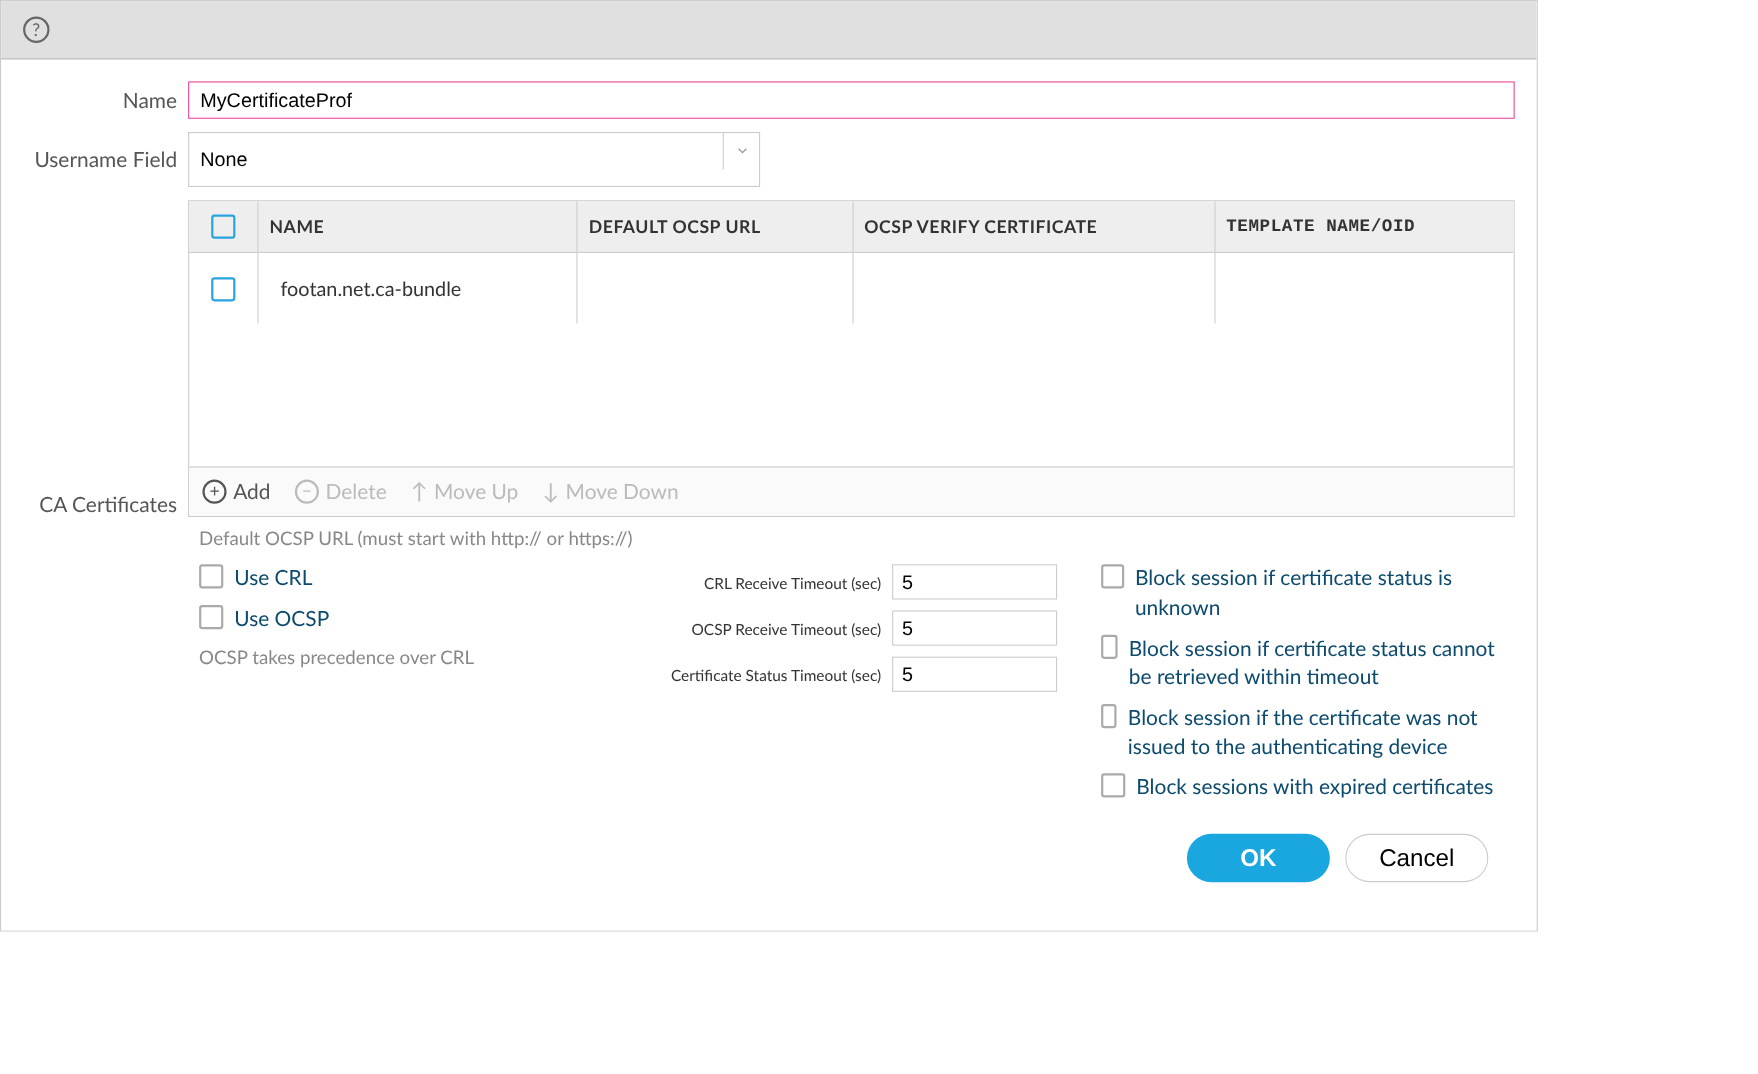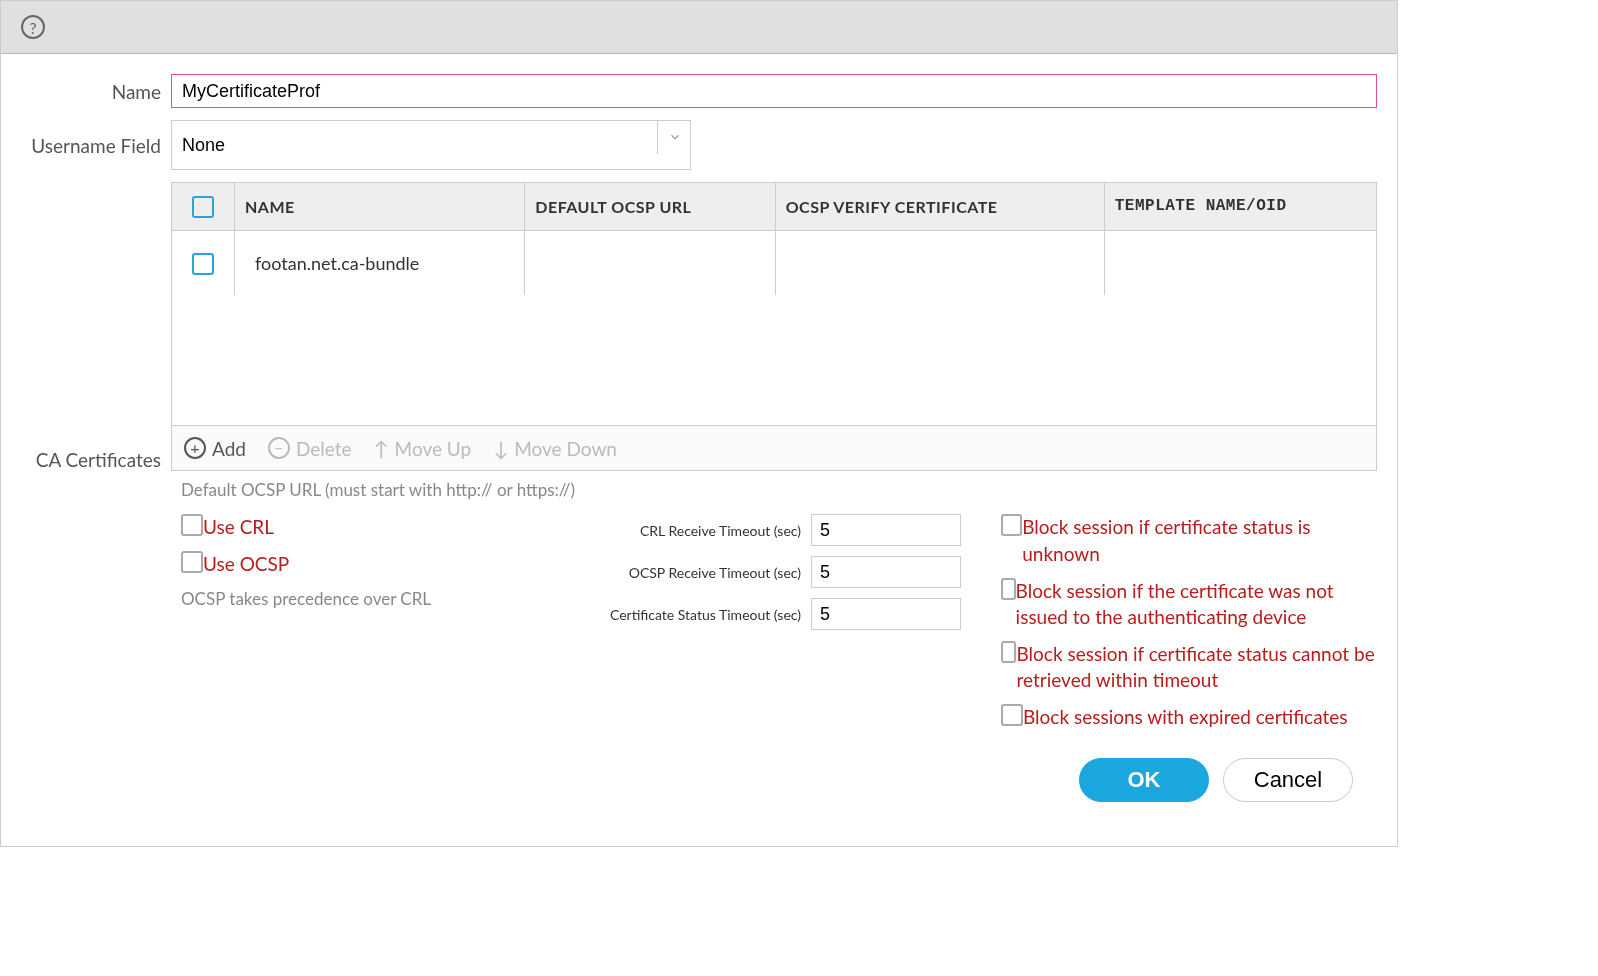--- a/index.html
+++ b/index.html
@@ -175,21 +175,21 @@
   .options-grid {
     display: flex;
     margin-left: 160px;
     gap: 40px;
   }
   .options-col { display:flex; flex-direction:column; gap:10px; }
   .options-col.left { width: 280px; }
   .options-col.mid { width: 460px; }
   .options-col.right { flex:1; }
 
-  .chk-row { display:flex; align-items:flex-start; font-size:19px; color:#b91c1c; }
+  .chk-row { display:flex; align-items:flex-start; gap:10px; font-size:19px; color:#0c4a6e; }
   .chk-row .chk-label { line-height:1.4; }
   .sub-hint { font-size:17px; color:#888; }
 
   .timeout-row { display:flex; align-items:center; justify-content:flex-end; gap:10px; }
   .timeout-row .tlabel { font-size:14px; color:#333; }
   .timeout-row .tinput { width:150px; height:32px; border:1px solid #ccc; padding:4px 8px; font-size:18px; }
 
   .dialog-footer {
     display:flex;
     justify-content:flex-end;
@@ -318,25 +318,25 @@
         </div>
       </div>
 
       <div class="options-col right">
         <div class="chk-row">
           <span class="checkbox gray"></span>
           <span class="chk-label">Block session if certificate status is unknown</span>
         </div>
         <div class="chk-row">
           <span class="checkbox gray"></span>
+          <span class="chk-label">Block session if certificate status cannot be retrieved within timeout</span>
+        </div>
+        <div class="chk-row">
+          <span class="checkbox gray"></span>
           <span class="chk-label">Block session if the certificate was not issued to the authenticating device</span>
-        </div>
-        <div class="chk-row">
-          <span class="checkbox gray"></span>
-          <span class="chk-label">Block session if certificate status cannot be retrieved within timeout</span>
         </div>
         <div class="chk-row">
           <span class="checkbox gray"></span>
           <span class="chk-label">Block sessions with expired certificates</span>
         </div>
       </div>
     </div>
 
     <div class="dialog-footer">
       <button class="btn primary">OK</button>

